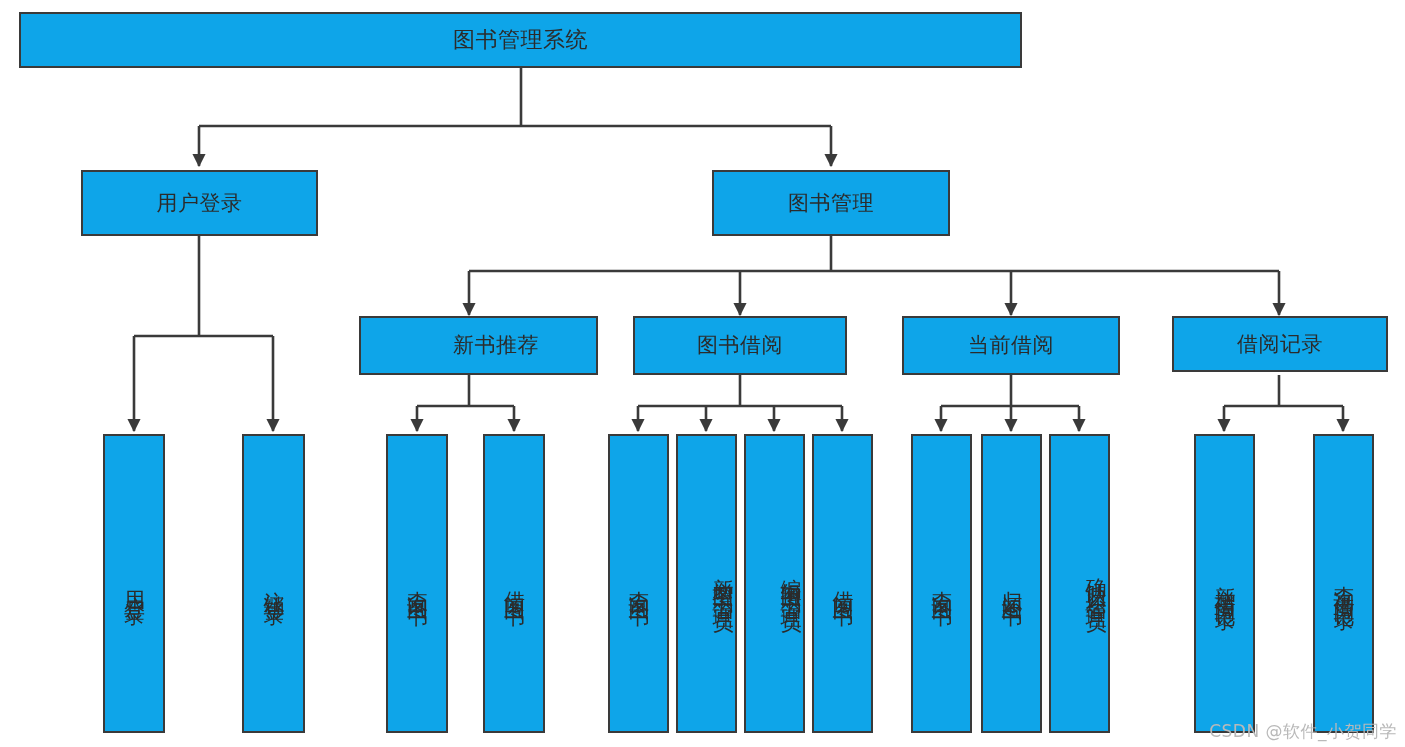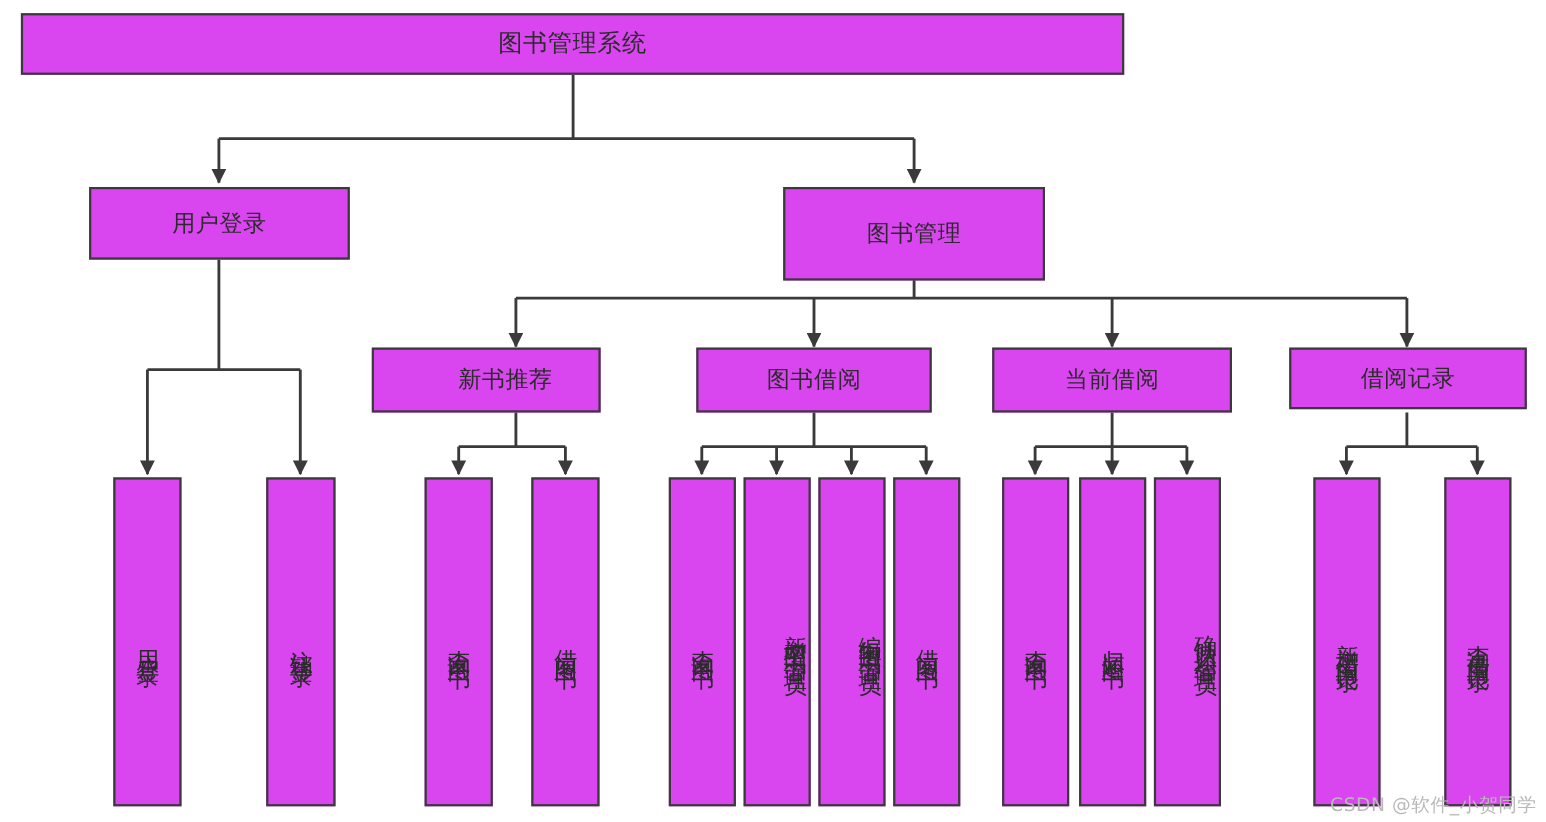--- a/index.html
+++ b/index.html
@@ -23,21 +23,21 @@
     left: 0;
     top: 0;
     width: 1405px;
     height: 747px;
     pointer-events: none;
   }
   .node {
     position: absolute;
     box-sizing: border-box;
     border: 2px solid #3a3a3a;
-    background: #d946ef;
+    background: #0ea5e9;
     display: flex;
     align-items: center;
     justify-content: center;
     color: #2b2b2b;
     line-height: 1.18;
   }
   .node.horiz {
     font-size: 21px;
     letter-spacing: 0.5px;
   }
@@ -128,25 +128,25 @@
     </g>
   </svg>
 
   <div class="node horiz root" style="left:19px; top:12px; width:1003px; height:56px;">
     <span>图书管理系统</span>
   </div>
 
   <div class="node horiz" style="left:81px; top:170px; width:237px; height:66px;">
     <span>用户登录</span>
   </div>
-  <div class="node horiz" style="left:712px; top:170px; width:238px; height:85px;">
+  <div class="node horiz" style="left:712px; top:170px; width:238px; height:66px;">
     <span>图书管理</span>
   </div>
 
-  <div class="node horiz" style="left:338px; top:316px; width:208px; height:59px;padding-left:35px;">
+  <div class="node horiz" style="left:359px; top:316px; width:239px; height:59px;padding-left:35px;">
     <span>新书推荐</span>
   </div>
   <div class="node horiz" style="left:633px; top:316px; width:214px; height:59px;">
     <span>图书借阅</span>
   </div>
   <div class="node horiz" style="left:902px; top:316px; width:218px; height:59px;text-align:center;">
     <span>当前借阅</span>
   </div>
   <div class="node horiz" style="left:1172px; top:316px; width:216px; height:56px;">
     <span>借阅记录</span>

